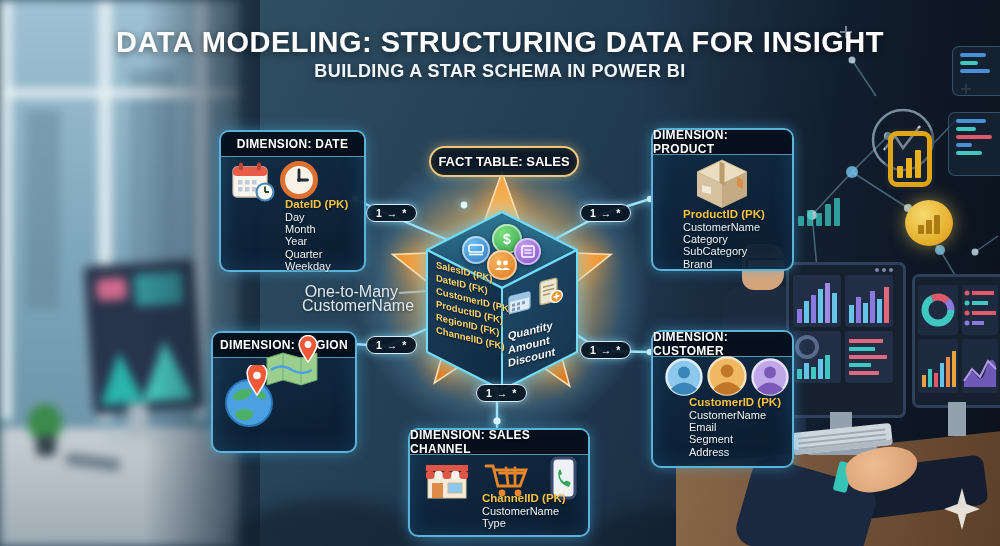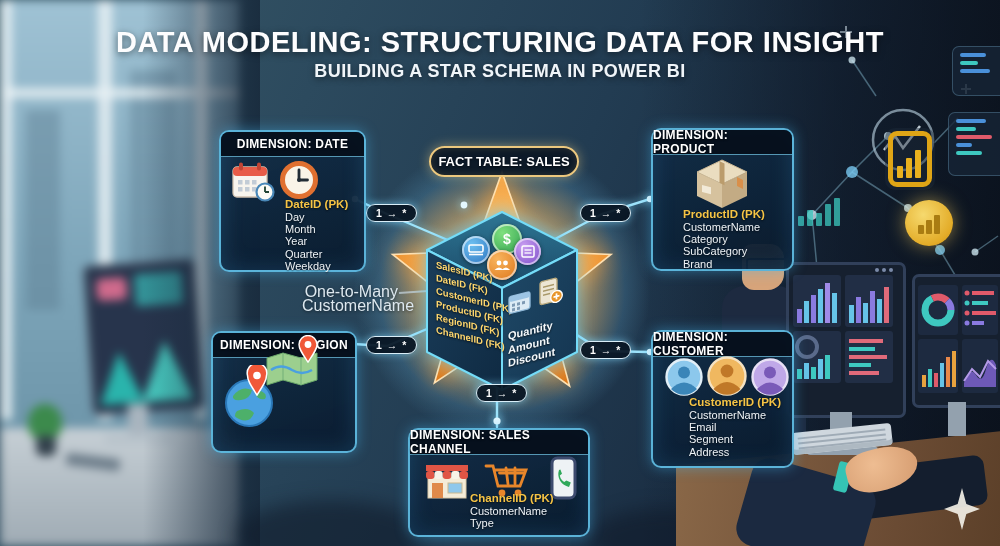--- a/index.html
+++ b/index.html
@@ -548,21 +548,21 @@
           <line x1="22" y1="8" x2="24" y2="24"></line>
           <line x1="31" y1="8" x2="31" y2="24"></line>
       </g>
       <circle cx="18" cy="33" r="3.4" fill="#e8862a"></circle>
         <circle cx="34" cy="33" r="3.4" fill="#e8862a"></circle>
     </svg>
     <svg class="abs" style="left:140px;top:26px;" width="27" height="44">
       <rect x="2" y="2" width="23" height="40" rx="5.5" fill="#eef2f5" stroke="#3c4a6e" stroke-width="3"></rect>
       <path d="M9 14 a13 13 0 0 0 10 17 l1.8 -4.4 -4.4 -2.2 -2.2 1.7 a10 10 0 0 1 -4.4 -6.6 l2.2 -1.7 -1.6 -4.4z" fill="#2fa85a"></path>
     </svg>
-    <div class="abs" style="left:60px;top:62px;">
+    <div class="abs" style="left:72px;top:62px;">
       <div class="pk">ChannelID (PK)</div>
       <div class="fields">
           <div>CustomerName</div>
           <div>Type</div>
         </div>
     </div>
   </div>
 
   <div class="title">DATA MODELING: STRUCTURING DATA FOR INSIGHT</div>
   <div class="subtitle">BUILDING A STAR SCHEMA IN POWER BI</div>

